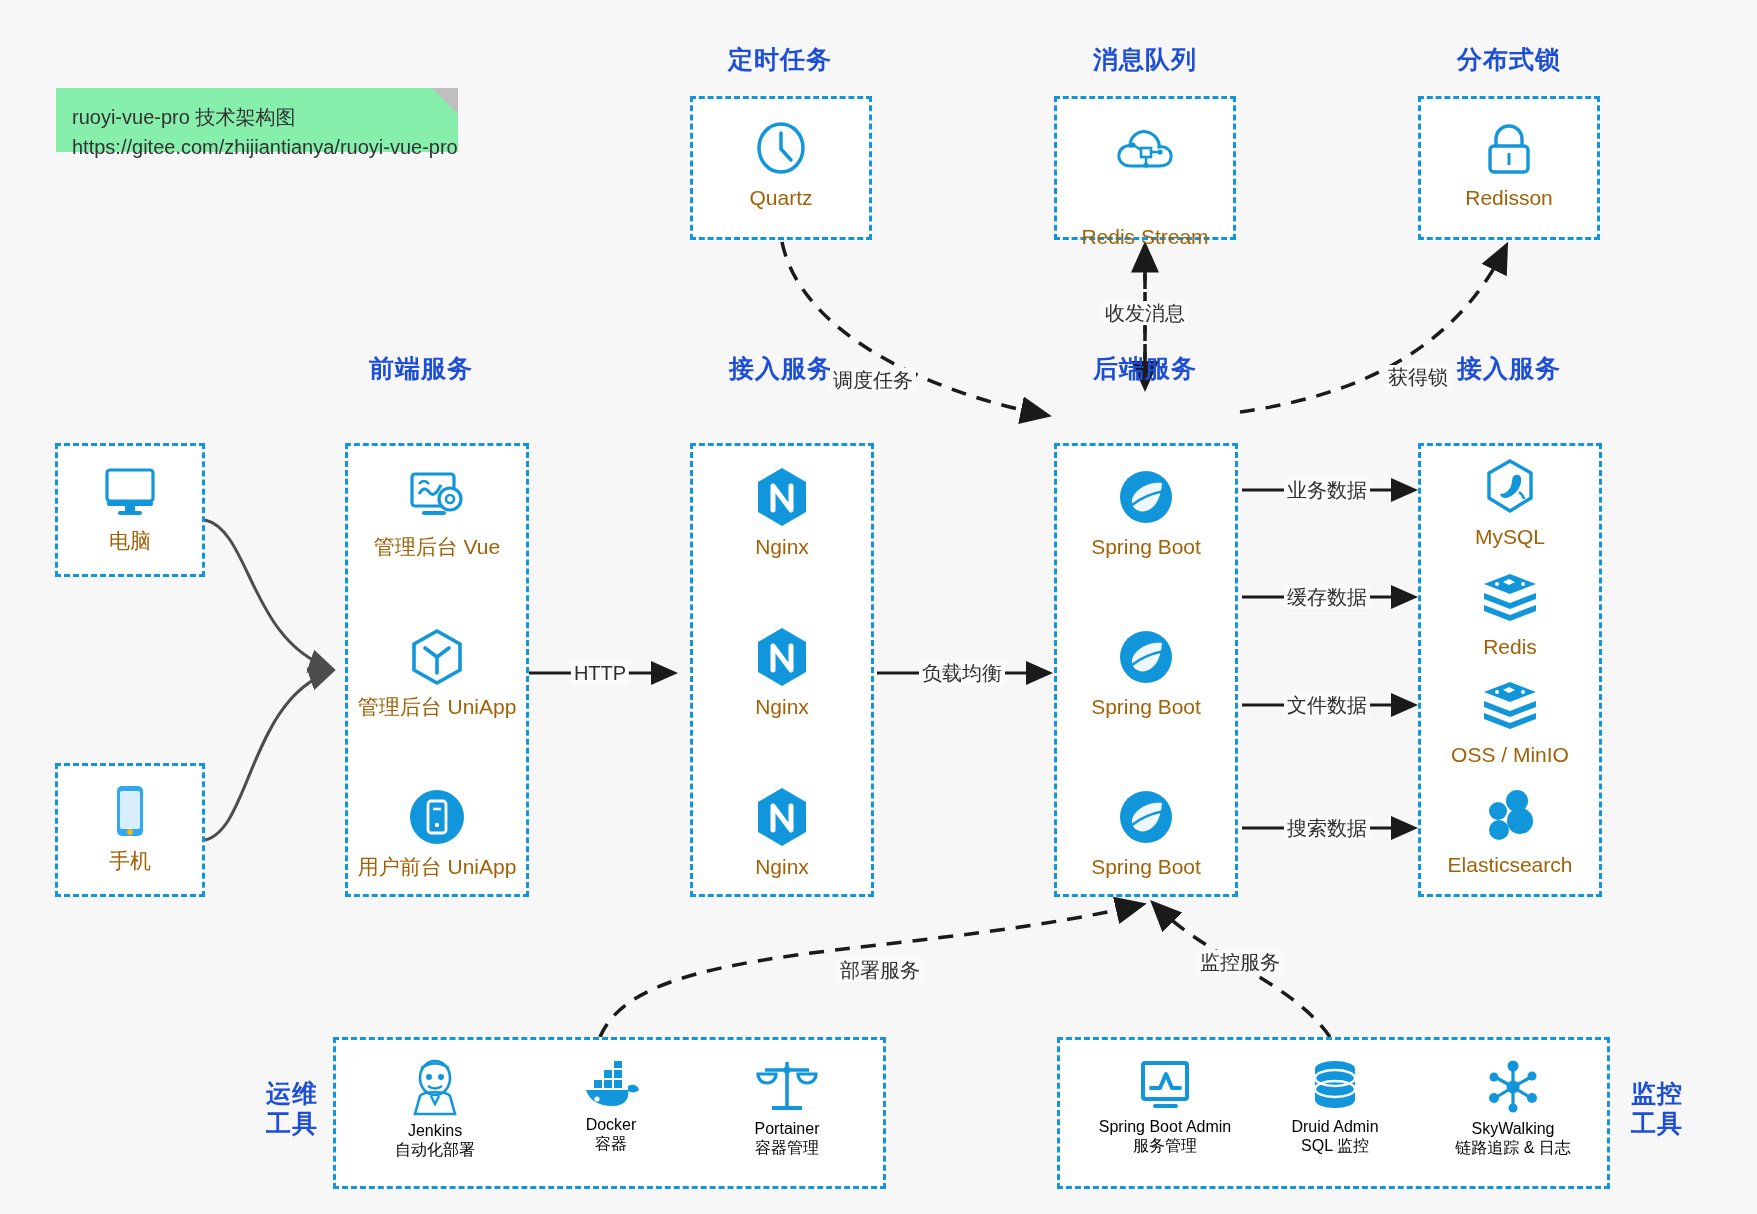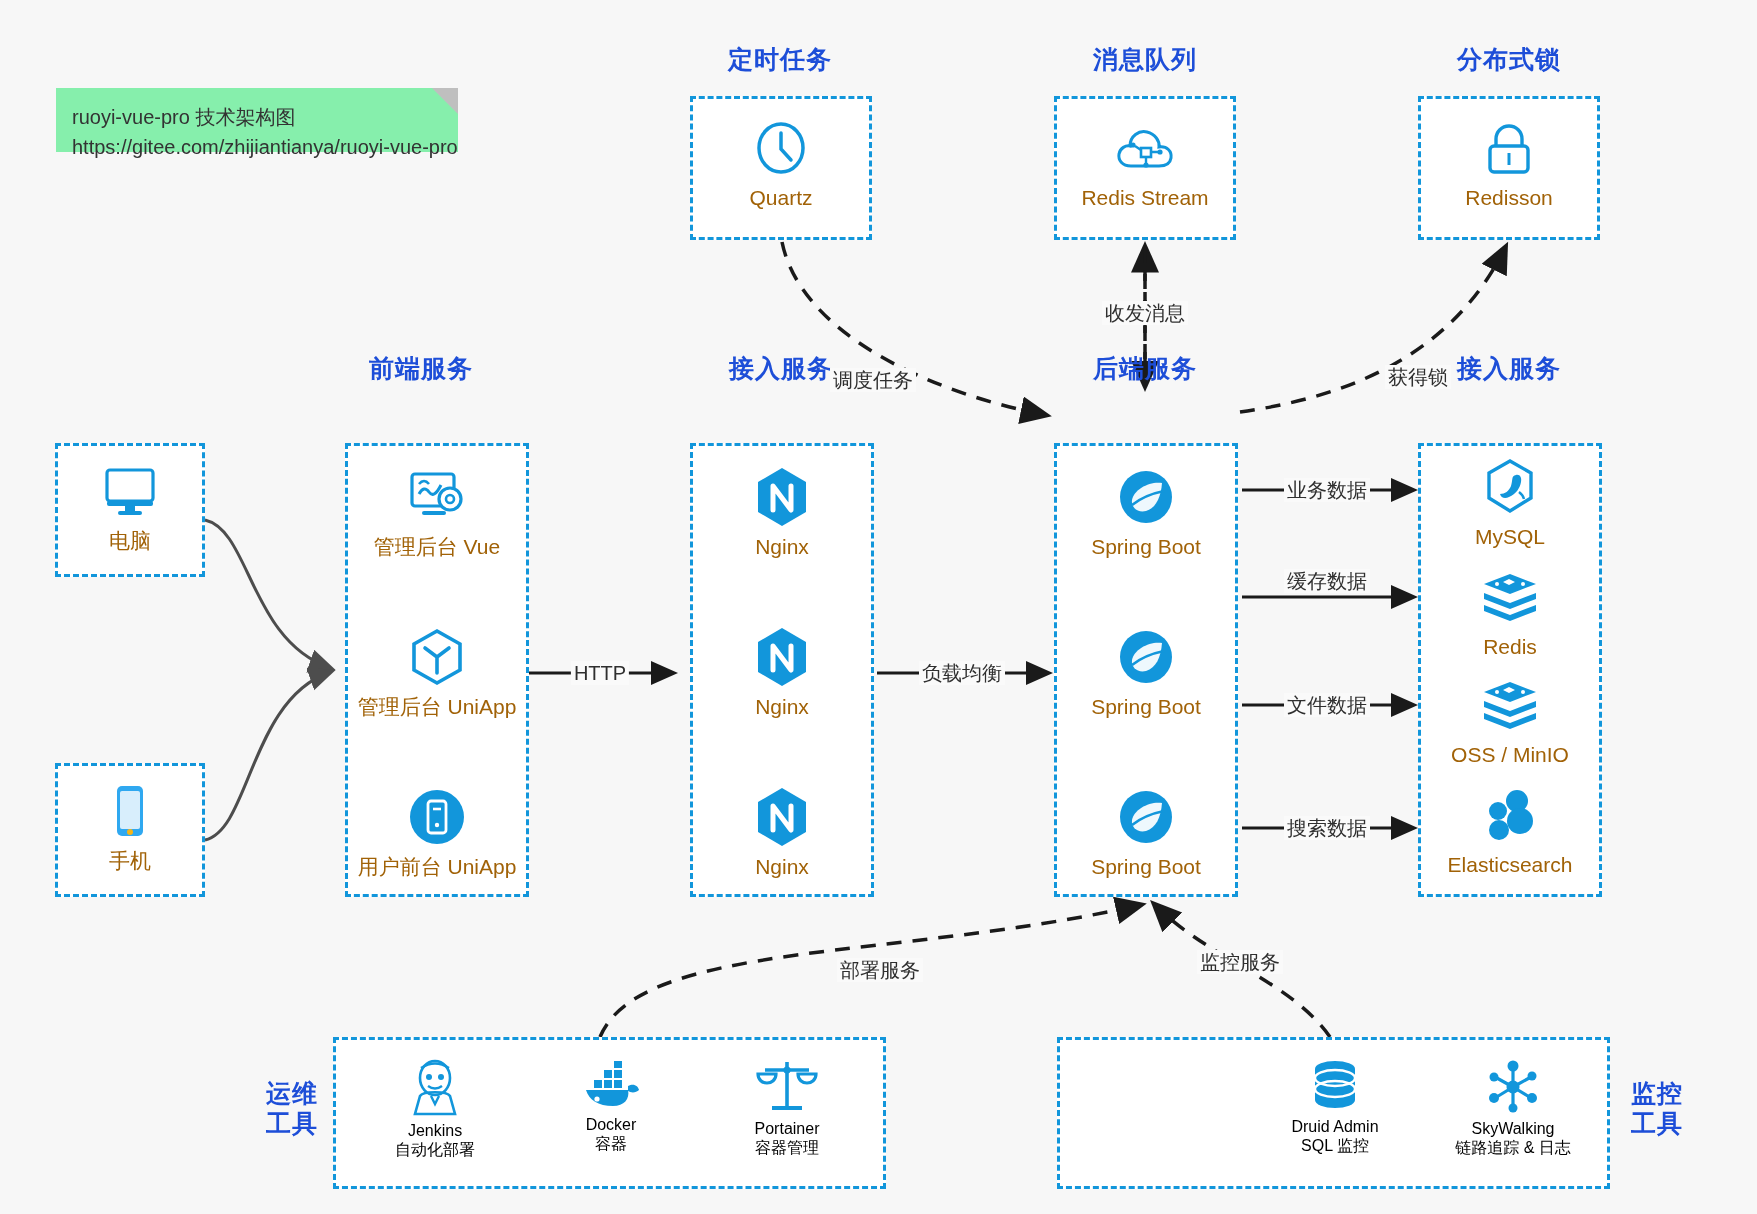--- a/index.html
+++ b/index.html
@@ -136,21 +136,21 @@
           <ellipse cx="28" cy="28" rx="22" ry="24" fill="none" stroke="#1296db" stroke-width="3.5"></ellipse>
           <path d="M28 13 L28 29 L38 40" fill="none" stroke="#1296db" stroke-width="3.5" stroke-linecap="round"></path>
         </svg>
       </div>
       <div class="lbl">Quartz</div>
     </div>
   </div>
 
   <div class="grp-title" style="left:1054px;top:43px;width:182px;">消息队列</div>
   <div class="box" style="left:1054px;top:96px;width:182px;height:144px;">
-    <div class="node" style="top:18px;">
+    <div class="node" style="top:18px;gap:39px;">
       <div class="ico">
         <svg width="60" height="52" viewBox="0 0 60 52">
           <path d="M16 44 C7 44 3 38 4 32 C5 26 11 23 15 24 C15 14 24 8 32 10 C40 12 45 19 44 25 C52 24 57 29 56 36 C55 43 49 44 44 44 Z" fill="none" stroke="#1296db" stroke-width="3"></path>
           <rect x="26" y="26" width="10" height="9" fill="none" stroke="#1296db" stroke-width="2.6"></rect>
           <circle cx="18" cy="23" r="2.6" fill="#1296db"></circle>
           <circle cx="45" cy="30" r="2.6" fill="#1296db"></circle>
           <circle cx="31" cy="43" r="2.6" fill="#1296db"></circle>
           <path d="M20 24 L26 28 M36 30 L43 30 M31 35 L31 41" stroke="#1296db" stroke-width="2.4"></path>
         </svg>
       </div>
@@ -399,20 +399,31 @@
           <path d="M42 16 C42 28 60 28 60 16 Z" fill="none" stroke="#1296db" stroke-width="3.2"></path>
           <circle cx="31" cy="12" r="3.6" fill="#1296db"></circle>
         </svg>
       </div>
       <div class="lbl">Portainer</div>
       <div class="sub">容器管理</div>
     </div>
   </div>
 
   <div class="box" style="left:1057px;top:1037px;width:553px;height:152px;">
+    <div class="cell" style="left:10px;top:18px;width:190px;">
+      <div class="ico">
+        <svg width="58" height="56" viewBox="0 0 58 56">
+          <rect x="7" y="5" width="44" height="36" rx="2" fill="none" stroke="#1296db" stroke-width="4"></rect>
+          <path d="M15 30 L24 30 L30 16 L36 30 L44 30" fill="none" stroke="#1296db" stroke-width="4" stroke-linejoin="round" stroke-linecap="round"></path>
+          <rect x="17" y="46" width="25" height="4" rx="2" fill="#1296db"></rect>
+        </svg>
+      </div>
+      <div class="lbl">Spring Boot Admin</div>
+      <div class="sub">服务管理</div>
+    </div>
     <div class="cell" style="left:190px;top:18px;width:170px;">
       <div class="ico">
         <svg width="54" height="56" viewBox="0 0 54 56">
           <ellipse cx="27" cy="11" rx="20" ry="8" fill="#1296db"></ellipse>
           <path d="M7 11 V20 a20 8 0 0 0 40 0 V11" fill="#1296db"></path>
           <path d="M7 22 V31 a20 8 0 0 0 40 0 V22" fill="#1296db"></path>
           <path d="M7 33 V42 a20 8 0 0 0 40 0 V33" fill="#1296db"></path>
           <ellipse cx="27" cy="20" rx="20" ry="8" fill="none" stroke="#fff" stroke-width="2.4"></ellipse>
           <ellipse cx="27" cy="31" rx="20" ry="8" fill="none" stroke="#fff" stroke-width="2.4"></ellipse>
         </svg>
@@ -443,20 +454,20 @@
   </div>
 
   <div class="elabel" style="left:873px;top:380px;">调度任务</div>
   <div class="elabel" style="left:1145px;top:313px;">收发消息</div>
   <div class="elabel" style="left:1418px;top:377px;">获得锁</div>
 
   <div class="elabel" style="left:600px;top:673px;">HTTP</div>
   <div class="elabel" style="left:962px;top:673px;">负载均衡</div>
 
   <div class="elabel" style="left:1327px;top:490px;">业务数据</div>
-  <div class="elabel" style="left:1327px;top:581px;">缓存数据</div>
+  <div class="elabel" style="left:1327px;top:597px;">缓存数据</div>
   <div class="elabel" style="left:1327px;top:705px;">文件数据</div>
   <div class="elabel" style="left:1327px;top:828px;">搜索数据</div>
 
   <div class="elabel" style="left:880px;top:970px;">部署服务</div>
   <div class="elabel" style="left:1240px;top:962px;">监控服务</div>
 
 </div>
 
 </body></html>

